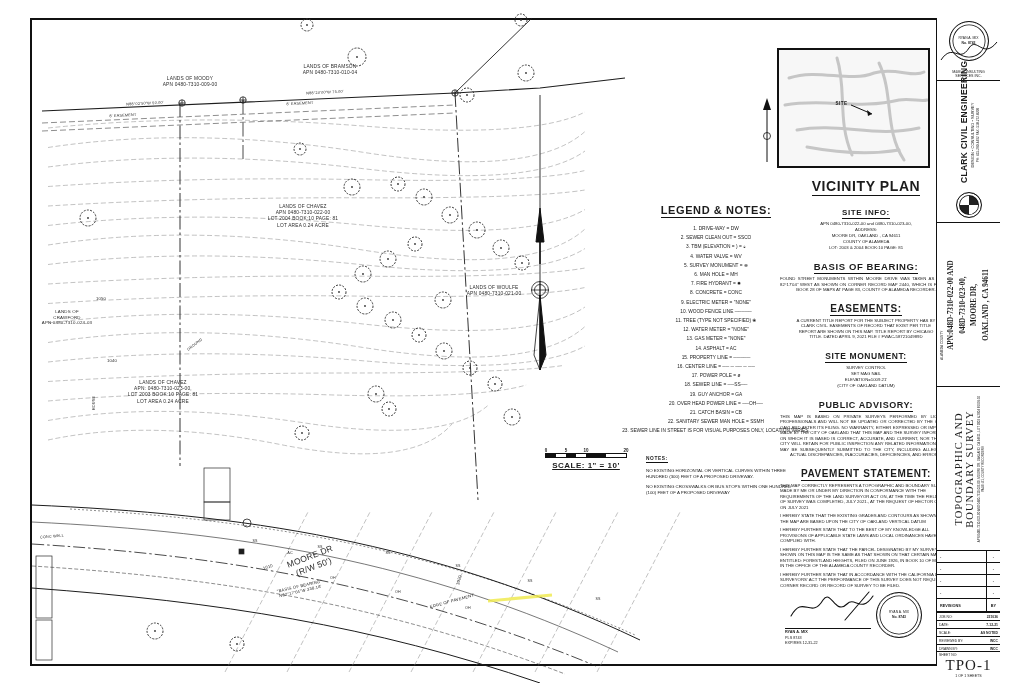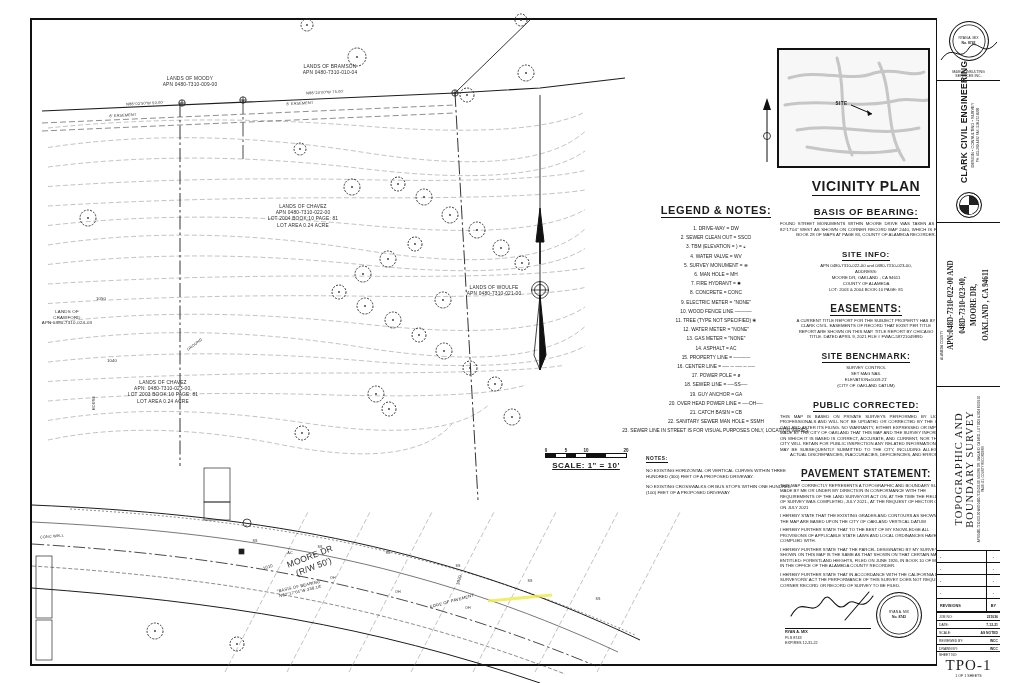--- a/index.html
+++ b/index.html
@@ -319,50 +319,50 @@
     </div>
   <div id="bar"></div>
   <div id="scale-label">SCALE:  1" = 10'</div>
 </div>
 
 <div id="info">
   <div class="sec">
     <span class="h" style="font-size:14px">VICINITY PLAN</span>
   </div>
   <div class="sec">
-    <span class="h" style="font-size:9.5px">BASIS OF BEARING:</span>
-    <div class="sbody just">FOUND STREET MONUMENTS WITHIN MOORE DRIVE WAS TAKEN AS NORTH 82°17'04" WEST AS SHOWN ON CORNER RECORD MAP 2440, WHICH IS FILED IN BOOK 28 OF MAPS AT PAGE 83, COUNTY OF ALAMEDA RECORDER.</div>
-  </div>
-  <div class="sec">
     <span class="h" style="font-size:8px">SITE INFO:</span>
     <div style="margin-top:2px">
 
     <div class="sline">APN 0480-7310-022-00 and 0480-7310-023-00,</div>
         <div class="sline">ADDRESS:</div>
         <div class="sline">MOORE DR, OAKLAND , CA 94611</div>
         <div class="sline">COUNTY OF ALAMEDA</div>
         <div class="sline">LOT: 2003 &amp; 2004 BOOK:10 PAGE: 81</div>
       </div>
   </div>
   <div class="sec">
+    <span class="h" style="font-size:9.5px">BASIS OF BEARING:</span>
+    <div class="sbody just">FOUND STREET MONUMENTS WITHIN MOORE DRIVE WAS TAKEN AS NORTH 82°17'04" WEST AS SHOWN ON CORNER RECORD MAP 2440, WHICH IS FILED IN BOOK 28 OF MAPS AT PAGE 83, COUNTY OF ALAMEDA RECORDER.</div>
+  </div>
+  <div class="sec">
     <span class="h" style="font-size:10px">EASEMENTS:</span>
     <div class="sbody" style="padding:0 16px">A CURRENT TITLE REPORT FOR THE SUBJECT PROPERTY HAS BY CLARK CIVIL. EASEMENTS OF RECORD THAT EXIST PER TITLE REPORT ARE SHOWN ON THIS MAP. TITLE REPORT BY CHICAGO TITLE. DATED APRIL 9, 2021 FILE # FWAC-5872104989D</div>
   </div>
   <div class="sec">
-    <span class="h" style="font-size:8.5px">SITE BENCHMARK:</span>
+    <span class="h" style="font-size:8.5px">SITE MONUMENT:</span>
     <div style="margin-top:2px">
 
     <div class="sline">SURVEY CONTROL</div>
         <div class="sline">SET MAG NAIL</div>
         <div class="sline">ELEVATION=1009.21'</div>
         <div class="sline">(CITY OF  OAKLAND DATUM)</div>
       </div>
   </div>
   <div class="sec">
-    <span class="h" style="font-size:9px">PUBLIC CORRECTED:</span>
+    <span class="h" style="font-size:9px">PUBLIC ADVISORY:</span>
     <div class="sbody just">THIS MAP IS BASED ON PRIVATE SURVEYS PERFORMED BY LICENSED PROFESSIONALS AND WILL NOT BE UPDATED OR CORRECTED BY THE CITY OF OAKLAND AFTER ITS FILING. NO WARRANTY, EITHER EXPRESSED OR IMPLIED, IS MADE BY THE CITY OF OAKLAND THAT THIS MAP AND THE SURVEY INFORMATION ON WHICH IT IS BASED IS CORRECT, ACCURATE, AND CURRENT, NOR THAT THE CITY WILL RETAIN FOR PUBLIC INSPECTION ANY RELATED INFORMATION WHICH MAY BE SUBSEQUENTLY SUBMITTED TO THE CITY, INCLUDING ALLEGED OR ACTUAL DISCREPANCIES, INACCURACIES, DEFICIENCIES, AND ERRORS.</div>
   </div>
   <div class="sec">
     <span class="h" style="font-size:10px">PAVEMENT STATEMENT:</span>
     <div>
 
     <div class="sbody just" style="margin-bottom:3px;text-align:left;text-align-last:left">THIS MAP CORRECTLY REPRESENTS A TOPOGRAPHIC AND BOUNDARY SURVEY MADE BY ME OR UNDER MY DIRECTION IN CONFORMANCE WITH THE REQUIREMENTS OF THE LAND SURVEYOR ACT ON, AT THE TIME THE FIELD AND OF SURVEY WAS COMPLETED, JULY 2021., AT THE REQUEST OF HECTOR CHAVEZ ON JULY 2021</div>
         <div class="sbody just" style="margin-bottom:3px;text-align:left;text-align-last:left">I HEREBY STATE THAT THE EXISTING GRADES AND CONTOURS AS SHOWN ON THE MAP ARE BASED UPON THE CITY OF OAKLAND VERTICAL DATUM</div>
         <div class="sbody just" style="margin-bottom:3px;text-align:left;text-align-last:left">I HEREBY FURTHER STATE THAT TO THE BEST OF MY KNOWLEDGE ALL PROVISIONS OF APPLICABLE STATE LAWS AND LOCAL ORDINANCES HAVE BEEN COMPLIED WITH.</div>
         <div class="sbody just" style="margin-bottom:3px;text-align:left;text-align-last:left">I HEREBY FURTHER STATE THAT THE PARCEL DESIGNATED BY MY SURVEY AND SHOWN ON THIS MAP IS THE SAME AS THAT SHOWN ON THAT CERTAIN MAP ENTITLED: FORESTLAND HEIGHTS, FILED ON JUNE 1926, IN BOOK 10 OF MAPS 81, IN THE OFFICE OF THE ALAMEDA COUNTY RECORDER.</div>

